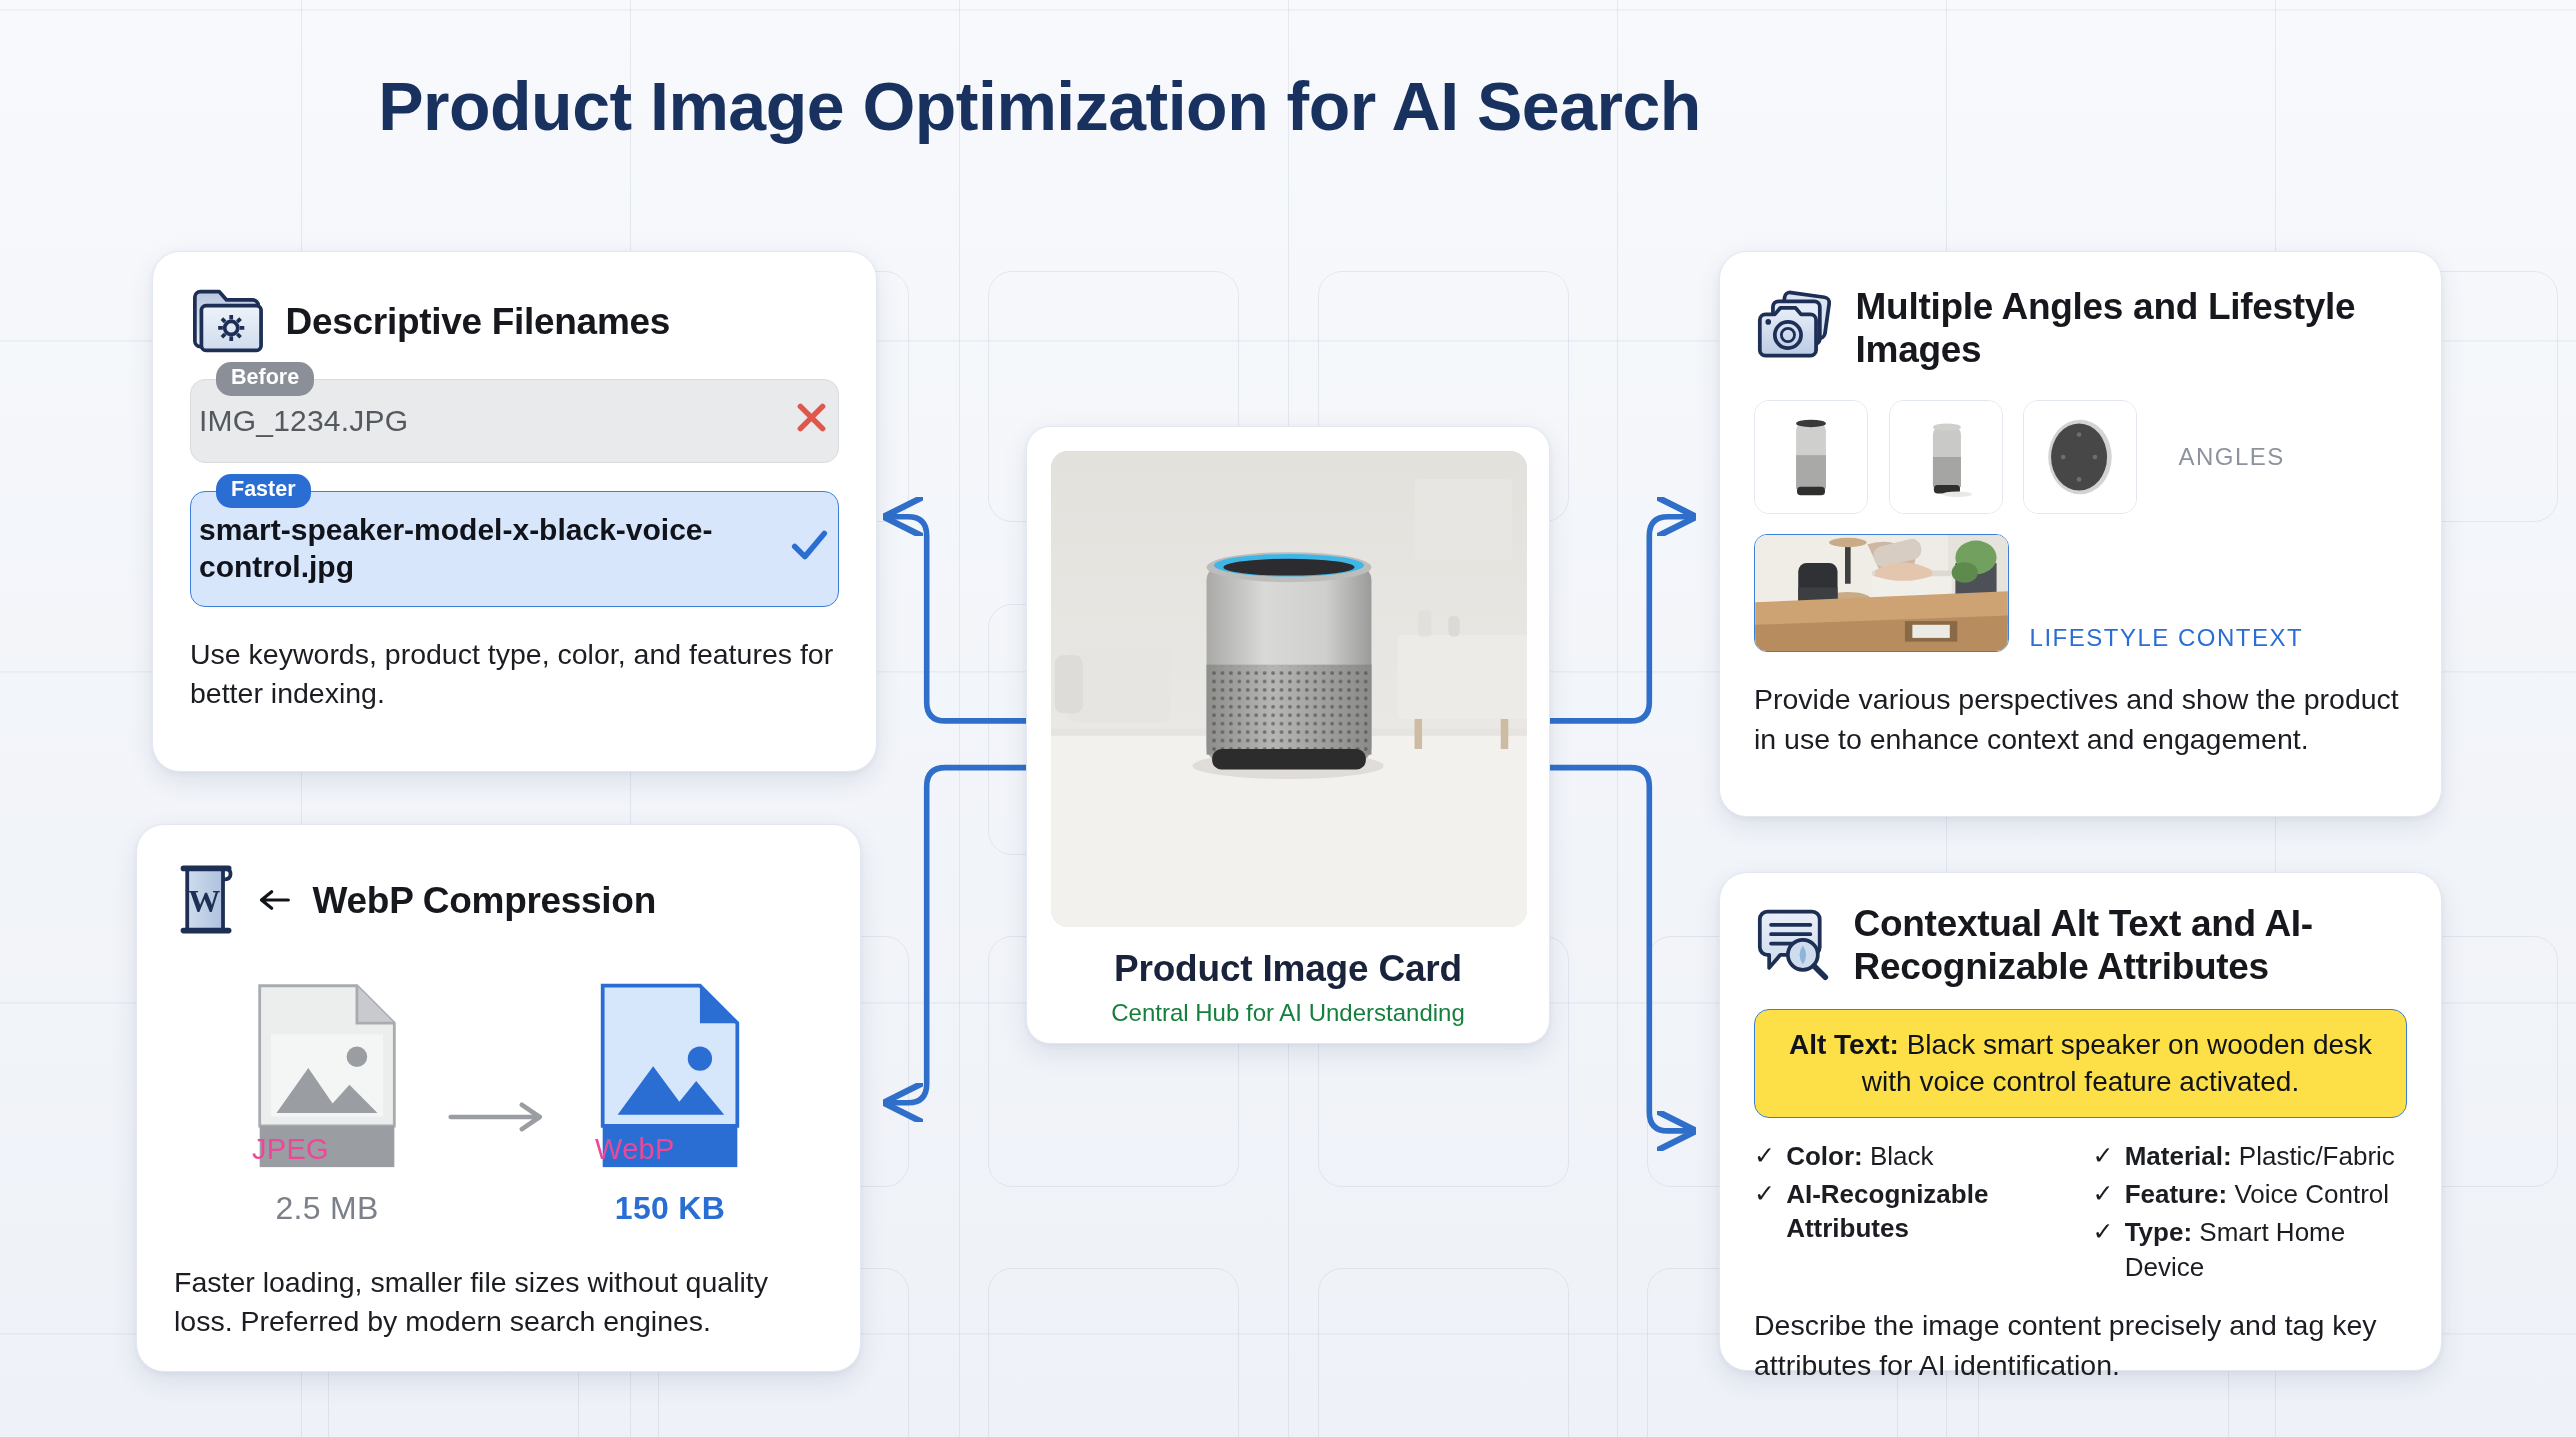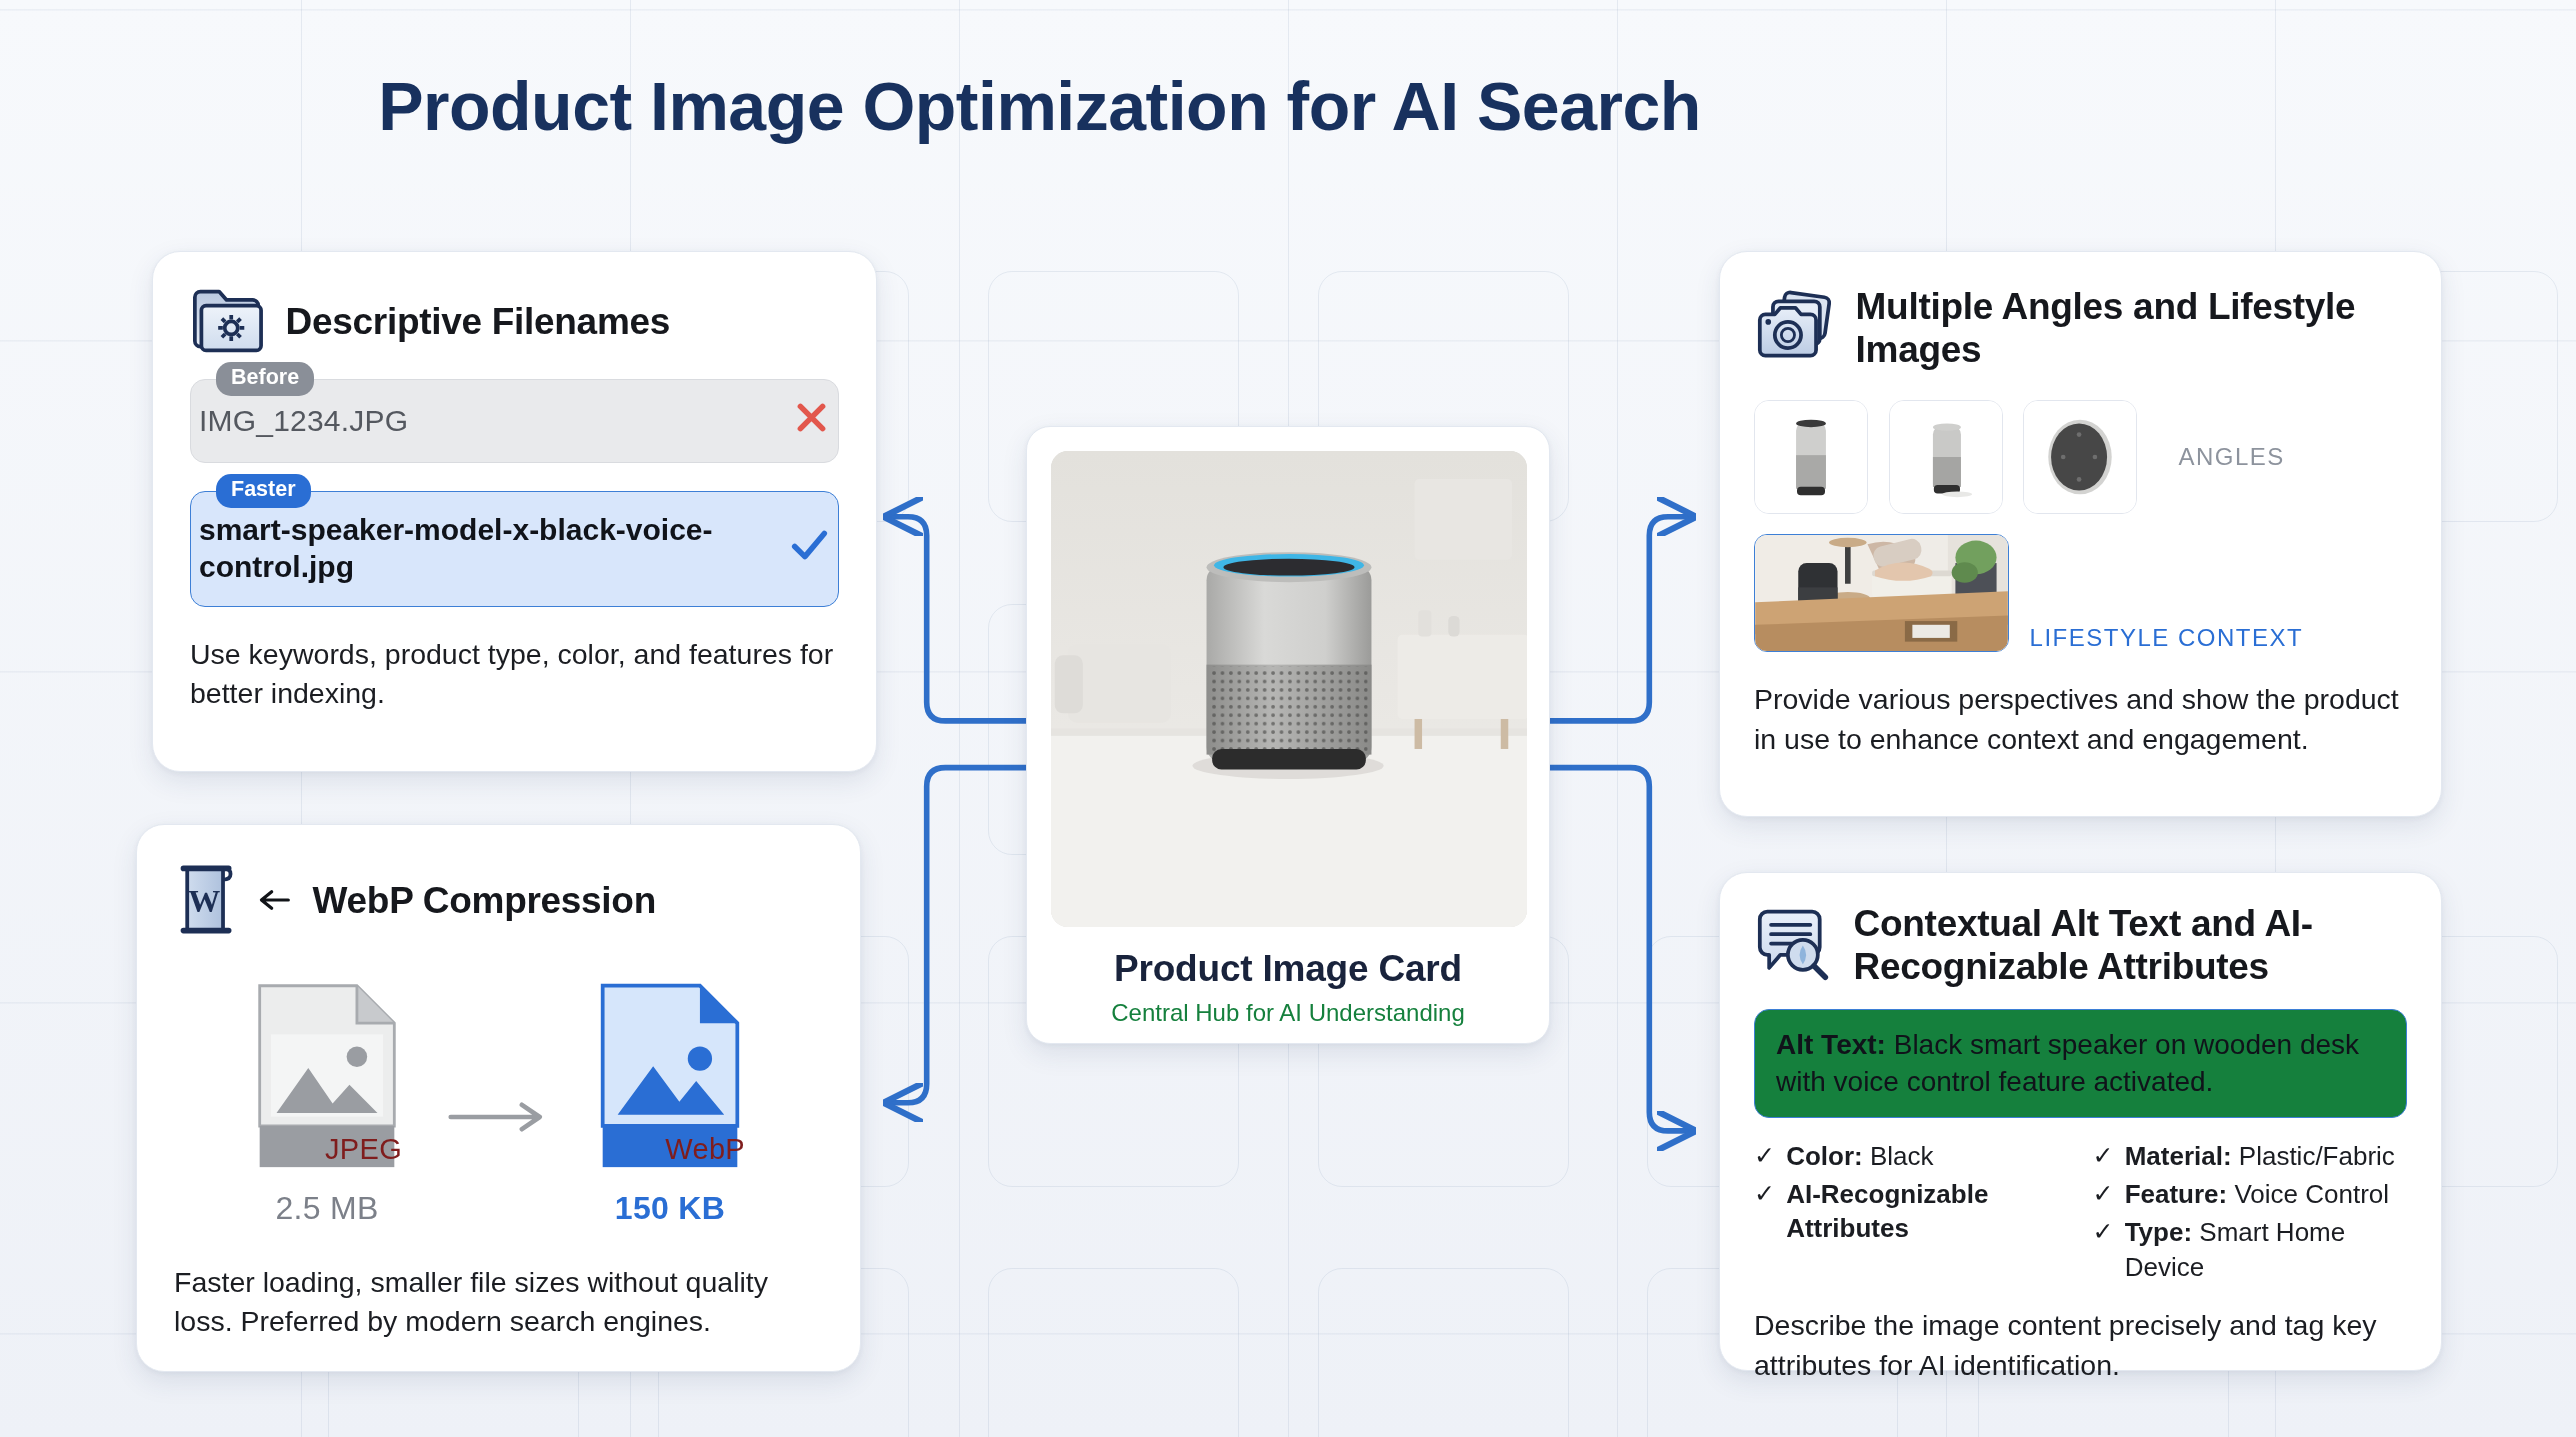--- a/index.html
+++ b/index.html
@@ -111,21 +111,21 @@
   
   #card-webp { left: 136px; top: 824px; width: 725px; height: 548px; padding: 34px 37px; }
   .conv-row {
     display: flex; align-items: flex-end; justify-content: center;
     gap: 45px; margin-top: 39px;
   }
   .file-col { display: flex; flex-direction: column; align-items: center; }
   .file-card { position: relative; width: 150px; height: 187px; }
   .file-label {
     position: absolute; left: 0; bottom: 0; width: 100%;
-    text-align: right; color: #7f1d1d; font-size: 29px; font-weight: normal;
+    text-align: left; color: #ec4899; font-size: 29px; font-weight: normal;
     letter-spacing: 0.3px; padding-bottom: 2.8px;
   }
   .file-size { margin-top: 20.6px; font-size: 32px; letter-spacing: 0.3px; }
   .size-jpeg { color: #7c8089; }
   .size-webp { color: #2a6ed4; font-weight: bold; }
   .conv-arrow { margin-bottom: 90px; }
   #webp-desc { margin-top: 36px; }
 
   
   #card-center {
@@ -161,22 +161,22 @@
   .lifestyle-img {
     width: 255px; height: 118px; border-radius: 13px;
     border: 1.9px solid #3d7fd6; overflow: hidden; position: relative;
   }
   #angles-desc { margin-top: 28px; }
 
   
   #card-alt { left: 1719px; top: 872px; width: 723px; height: 499px; padding: 30px 34px; }
   .alt-box {
     margin-top: 20.6px;
-    background: #15803d; border: 1.9px solid #3d7fd6; border-radius: 15px;
-    padding: 17px 21px; font-size: 28px; color: #10131a; line-height: 1.30;
+    background: #fde047; border: 1.9px solid #3d7fd6; border-radius: 15px;
+    padding: 17px 21px; font-size: 28px; color: #10131a; line-height: 1.30; text-align: center;
   }
   .alt-box b { font-weight: bold; }
   .attr-grid {
     margin-top: 19px;
     display: grid; grid-template-columns: 1fr 1fr; column-gap: 24px; row-gap: 3.7px;
   }
   .attr-item {
     display: flex; align-items: flex-start; gap: 11.2px;
     font-size: 26px; color: #1b1d22; line-height: 1.32; padding: 1.9px 0;
   }

